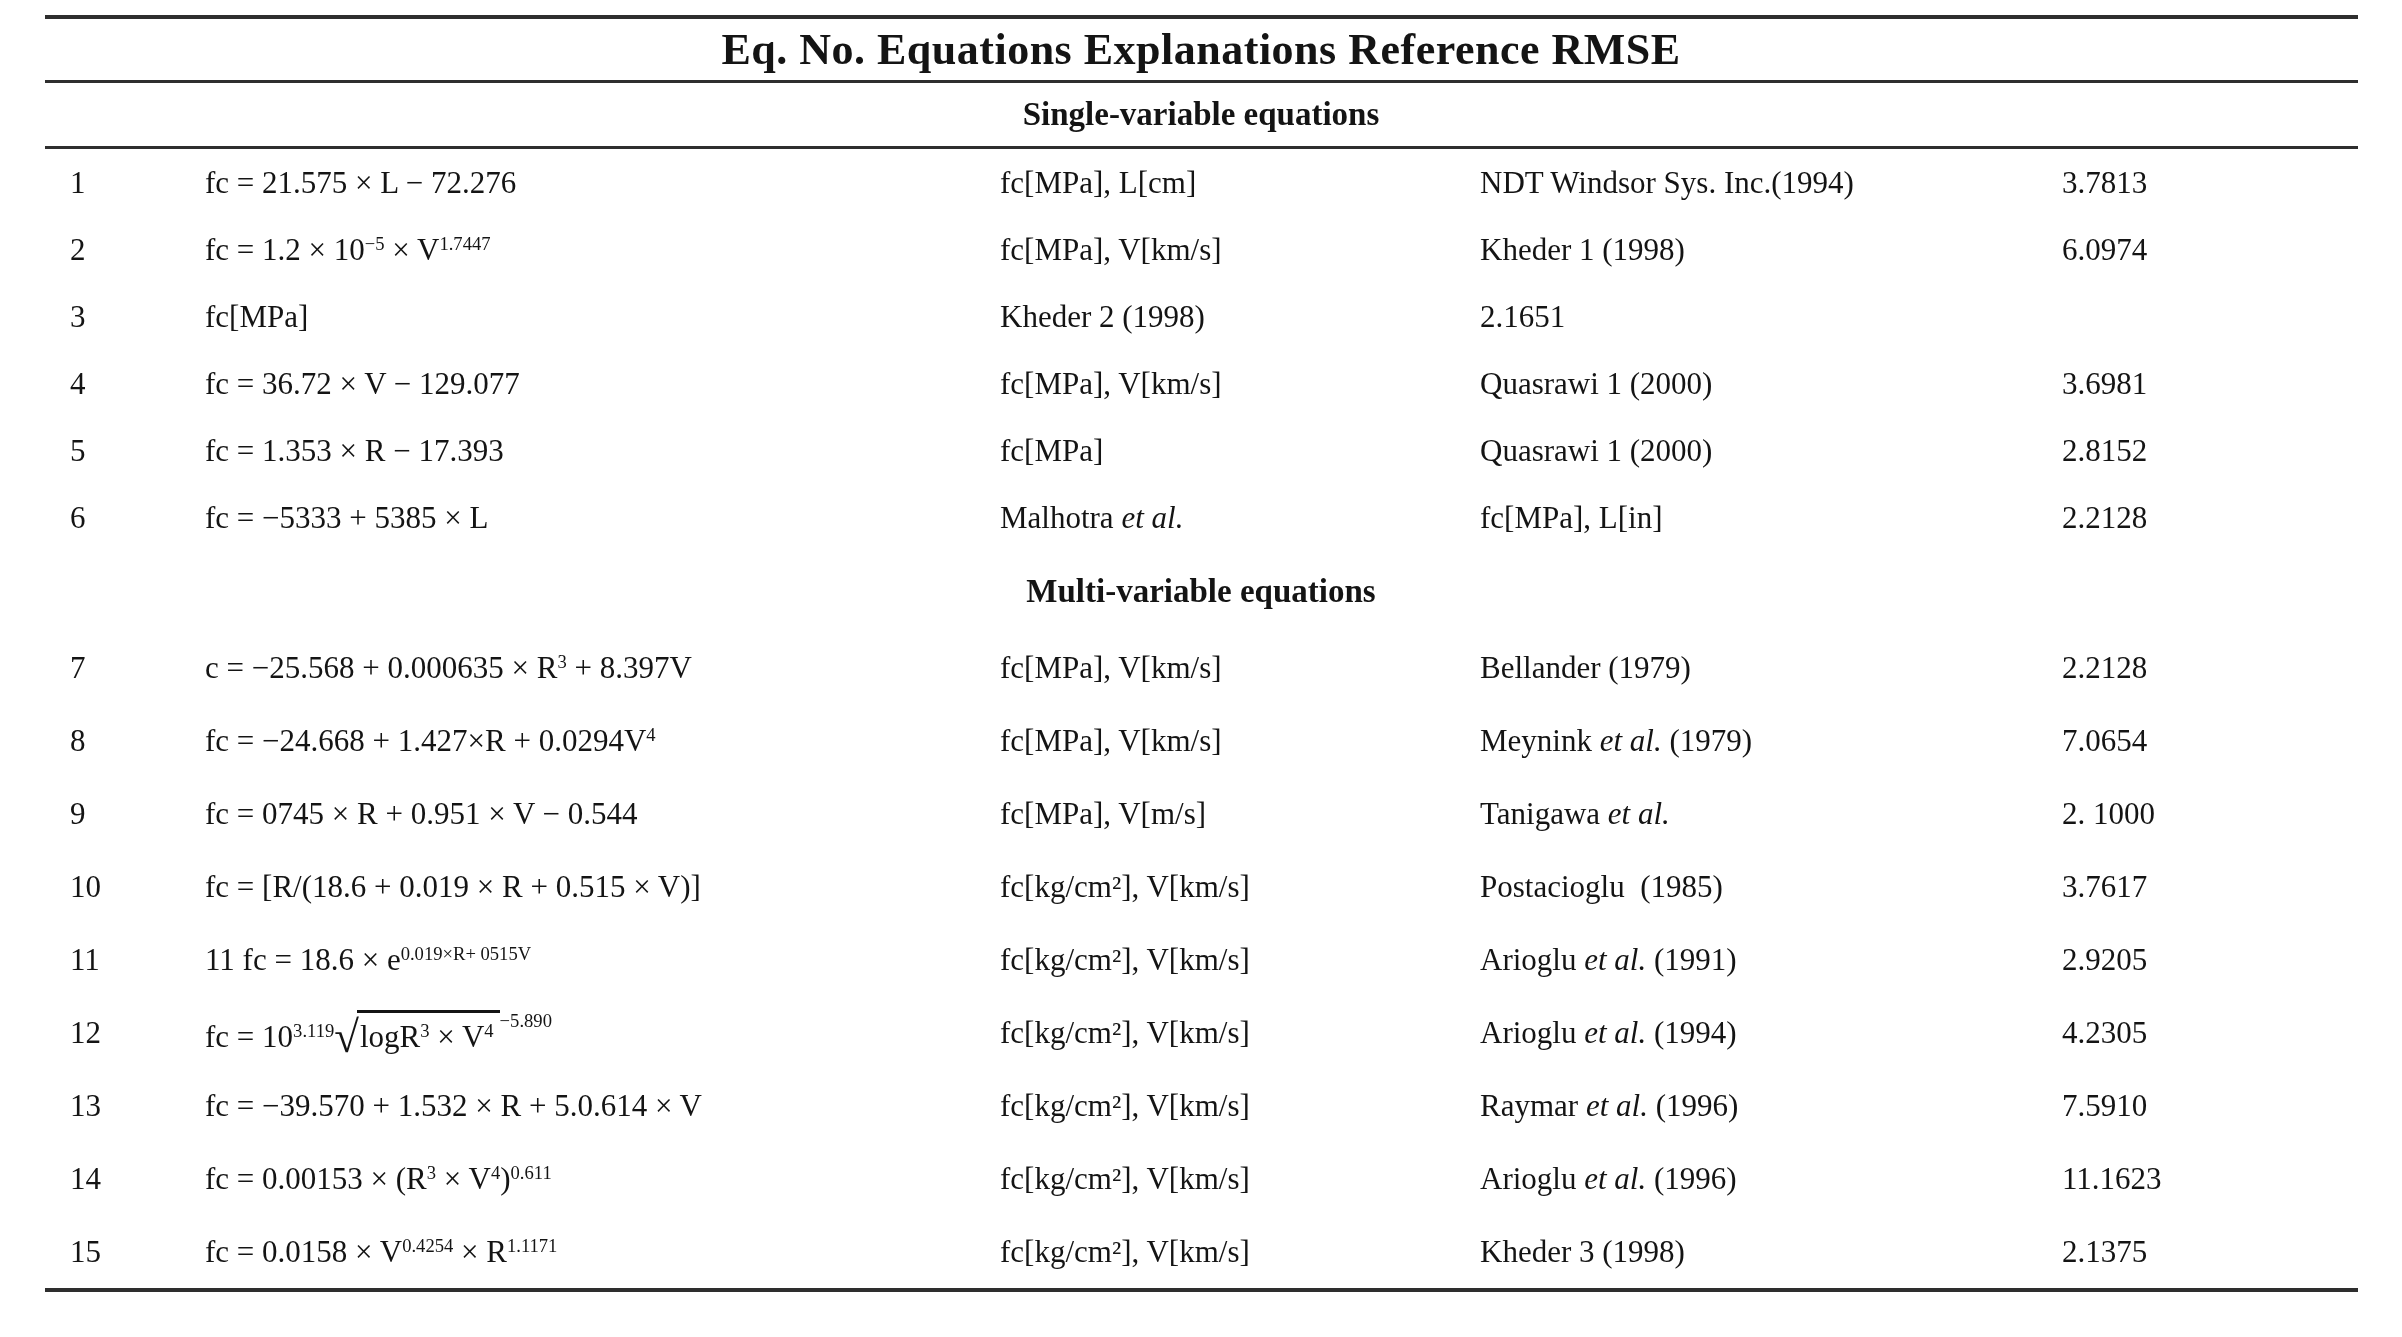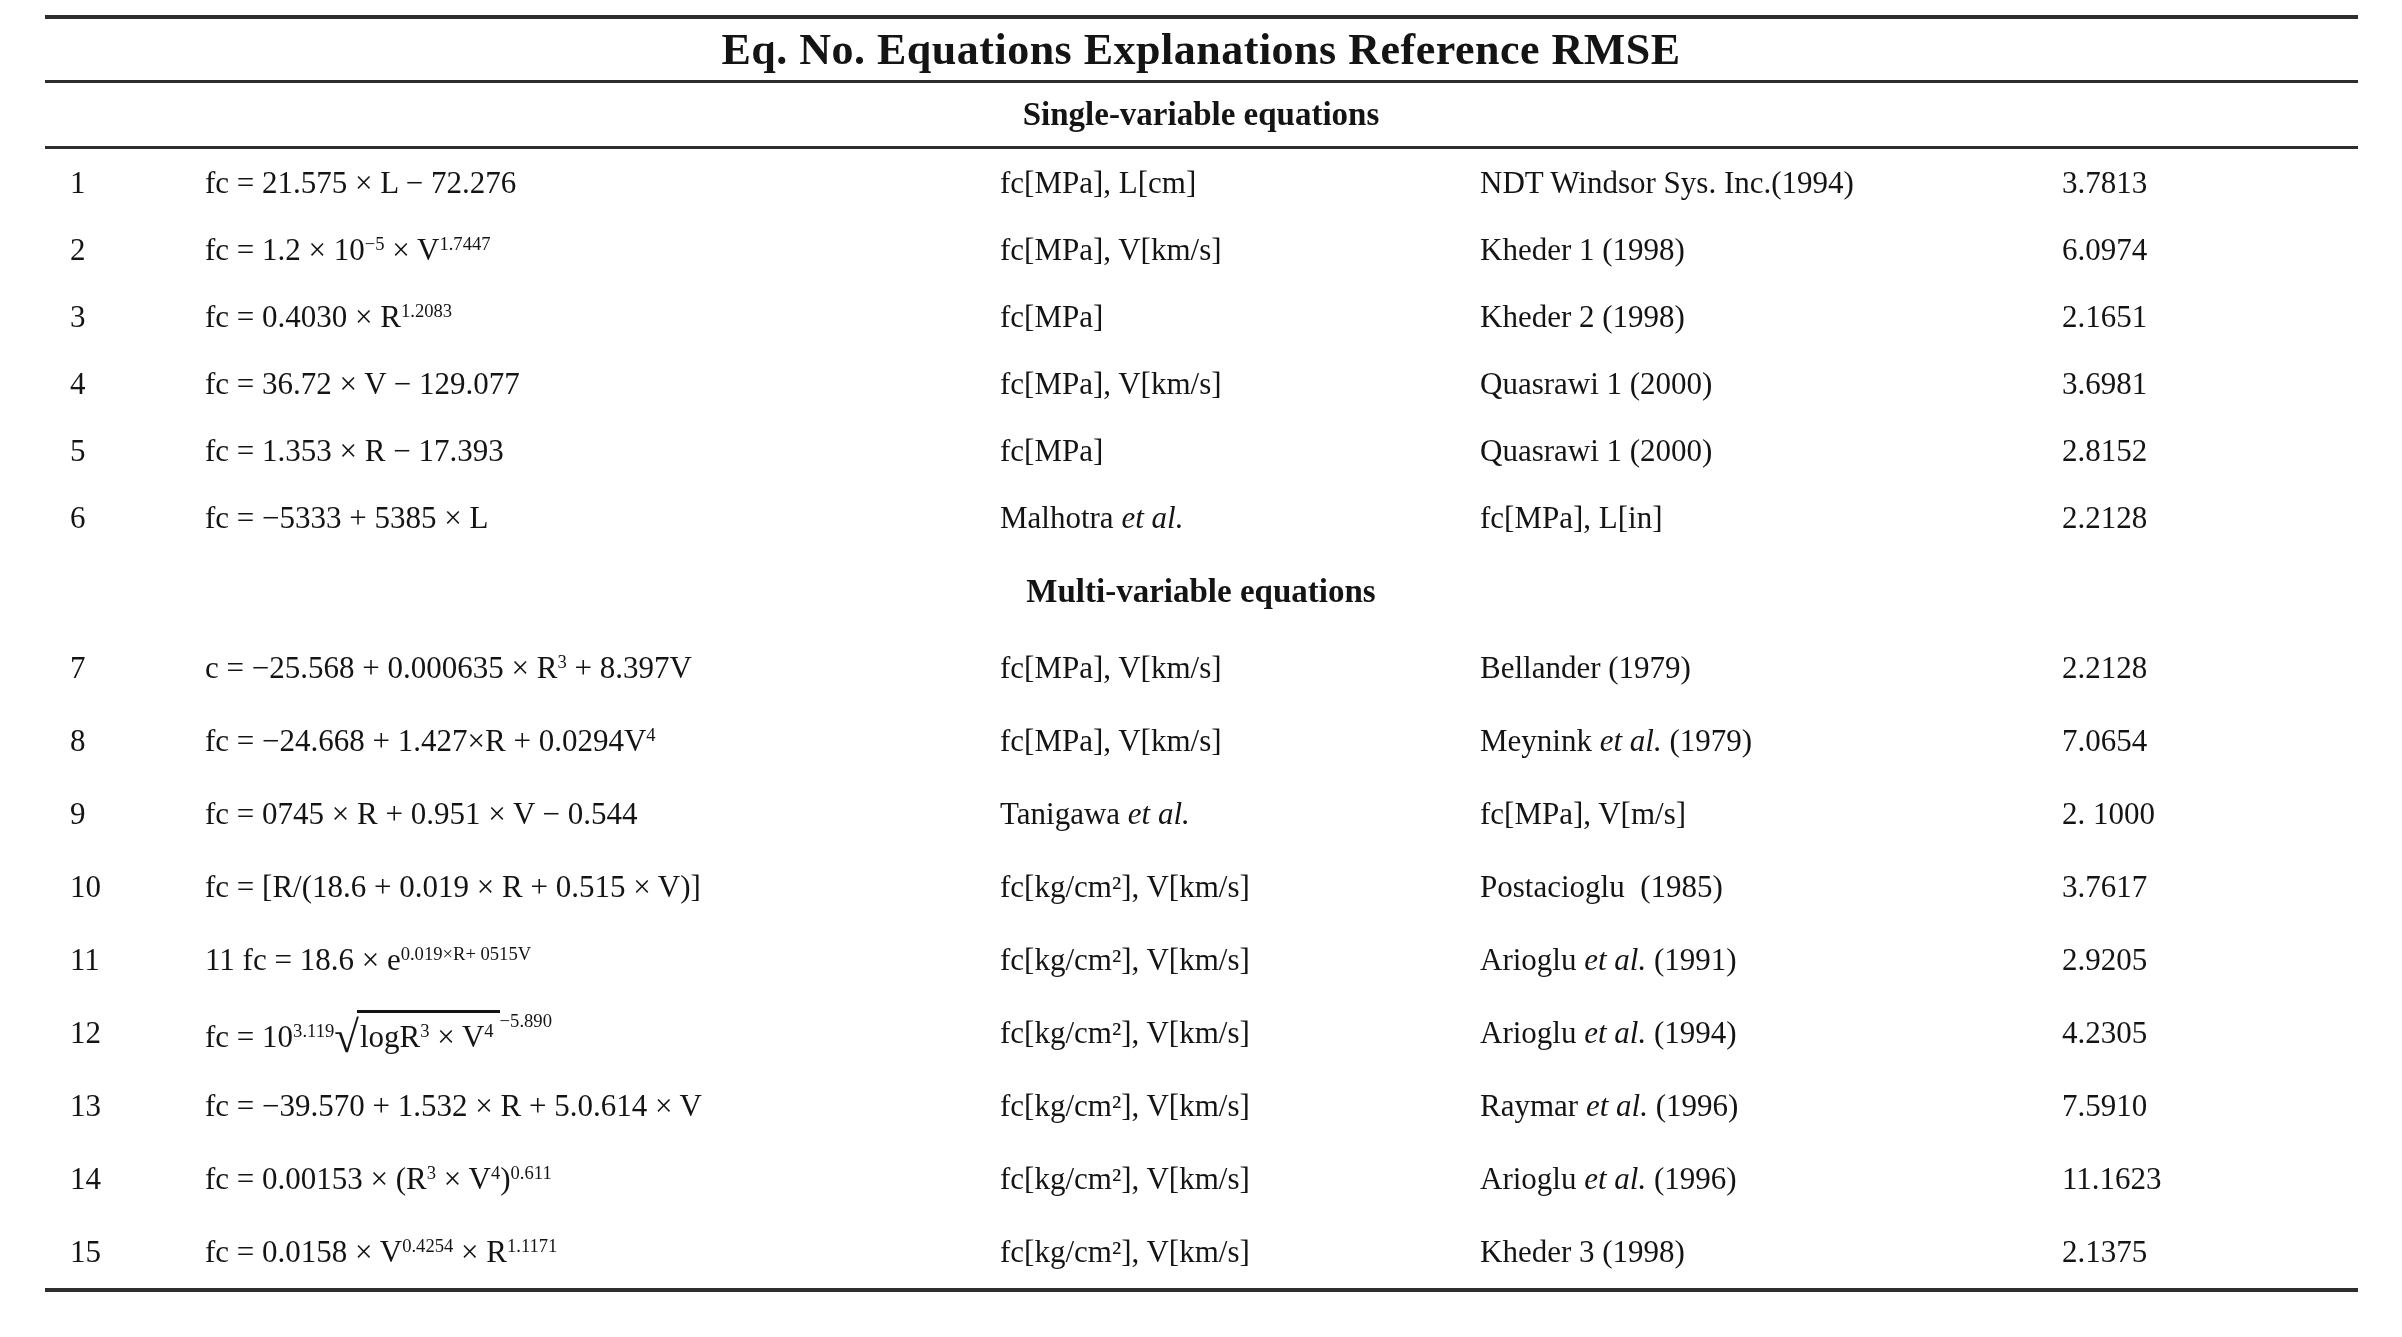--- a/index.html
+++ b/index.html
@@ -68,21 +68,20 @@
   </div>
       <div class="row">
     <div class="cell c-no">2</div>
     <div class="cell c-eq">fc = 1.2 × 10<sup>−5</sup> × V<sup>1.7447</sup></div>
     <div class="cell c-ex">fc[MPa], V[km/s]</div>
     <div class="cell c-ref">Kheder 1 (1998)</div>
     <div class="cell c-rmse">6.0974</div>
   </div>
       <div class="row">
     <div class="cell c-no">3</div>
-    <div class="cell c-eq">fc = 0.4030 × R<sup>1.2083</sup></div>
     <div class="cell c-ex">fc[MPa]</div>
     <div class="cell c-ref">Kheder 2 (1998)</div>
     <div class="cell c-rmse">2.1651</div>
   </div>
       <div class="row">
     <div class="cell c-no">4</div>
     <div class="cell c-eq">fc = 36.72 × V − 129.077</div>
     <div class="cell c-ex">fc[MPa], V[km/s]</div>
     <div class="cell c-ref">Quasrawi 1 (2000)</div>
     <div class="cell c-rmse">3.6981</div>
@@ -116,22 +115,22 @@
       <div class="row">
     <div class="cell c-no">8</div>
     <div class="cell c-eq">fc = −24.668 + 1.427×R + 0.0294V<sup>4</sup></div>
     <div class="cell c-ex">fc[MPa], V[km/s]</div>
     <div class="cell c-ref">Meynink <i>et al.</i> (1979)</div>
     <div class="cell c-rmse">7.0654</div>
   </div>
       <div class="row">
     <div class="cell c-no">9</div>
     <div class="cell c-eq">fc = 0745 × R + 0.951 × V − 0.544</div>
+    <div class="cell c-ex">fc[MPa], V[m/s]</div>
     <div class="cell c-ref">Tanigawa <i>et al.</i></div>
-    <div class="cell c-ex">fc[MPa], V[m/s]</div>
     <div class="cell c-rmse">2. 1000</div>
   </div>
       <div class="row">
     <div class="cell c-no">10</div>
     <div class="cell c-eq">fc = [R/(18.6 + 0.019 × R + 0.515 × V)]</div>
     <div class="cell c-ex">fc[kg/cm²], V[km/s]</div>
     <div class="cell c-ref">Postacioglu&nbsp;&nbsp;(1985)</div>
     <div class="cell c-rmse">3.7617</div>
   </div>
       <div class="row">

